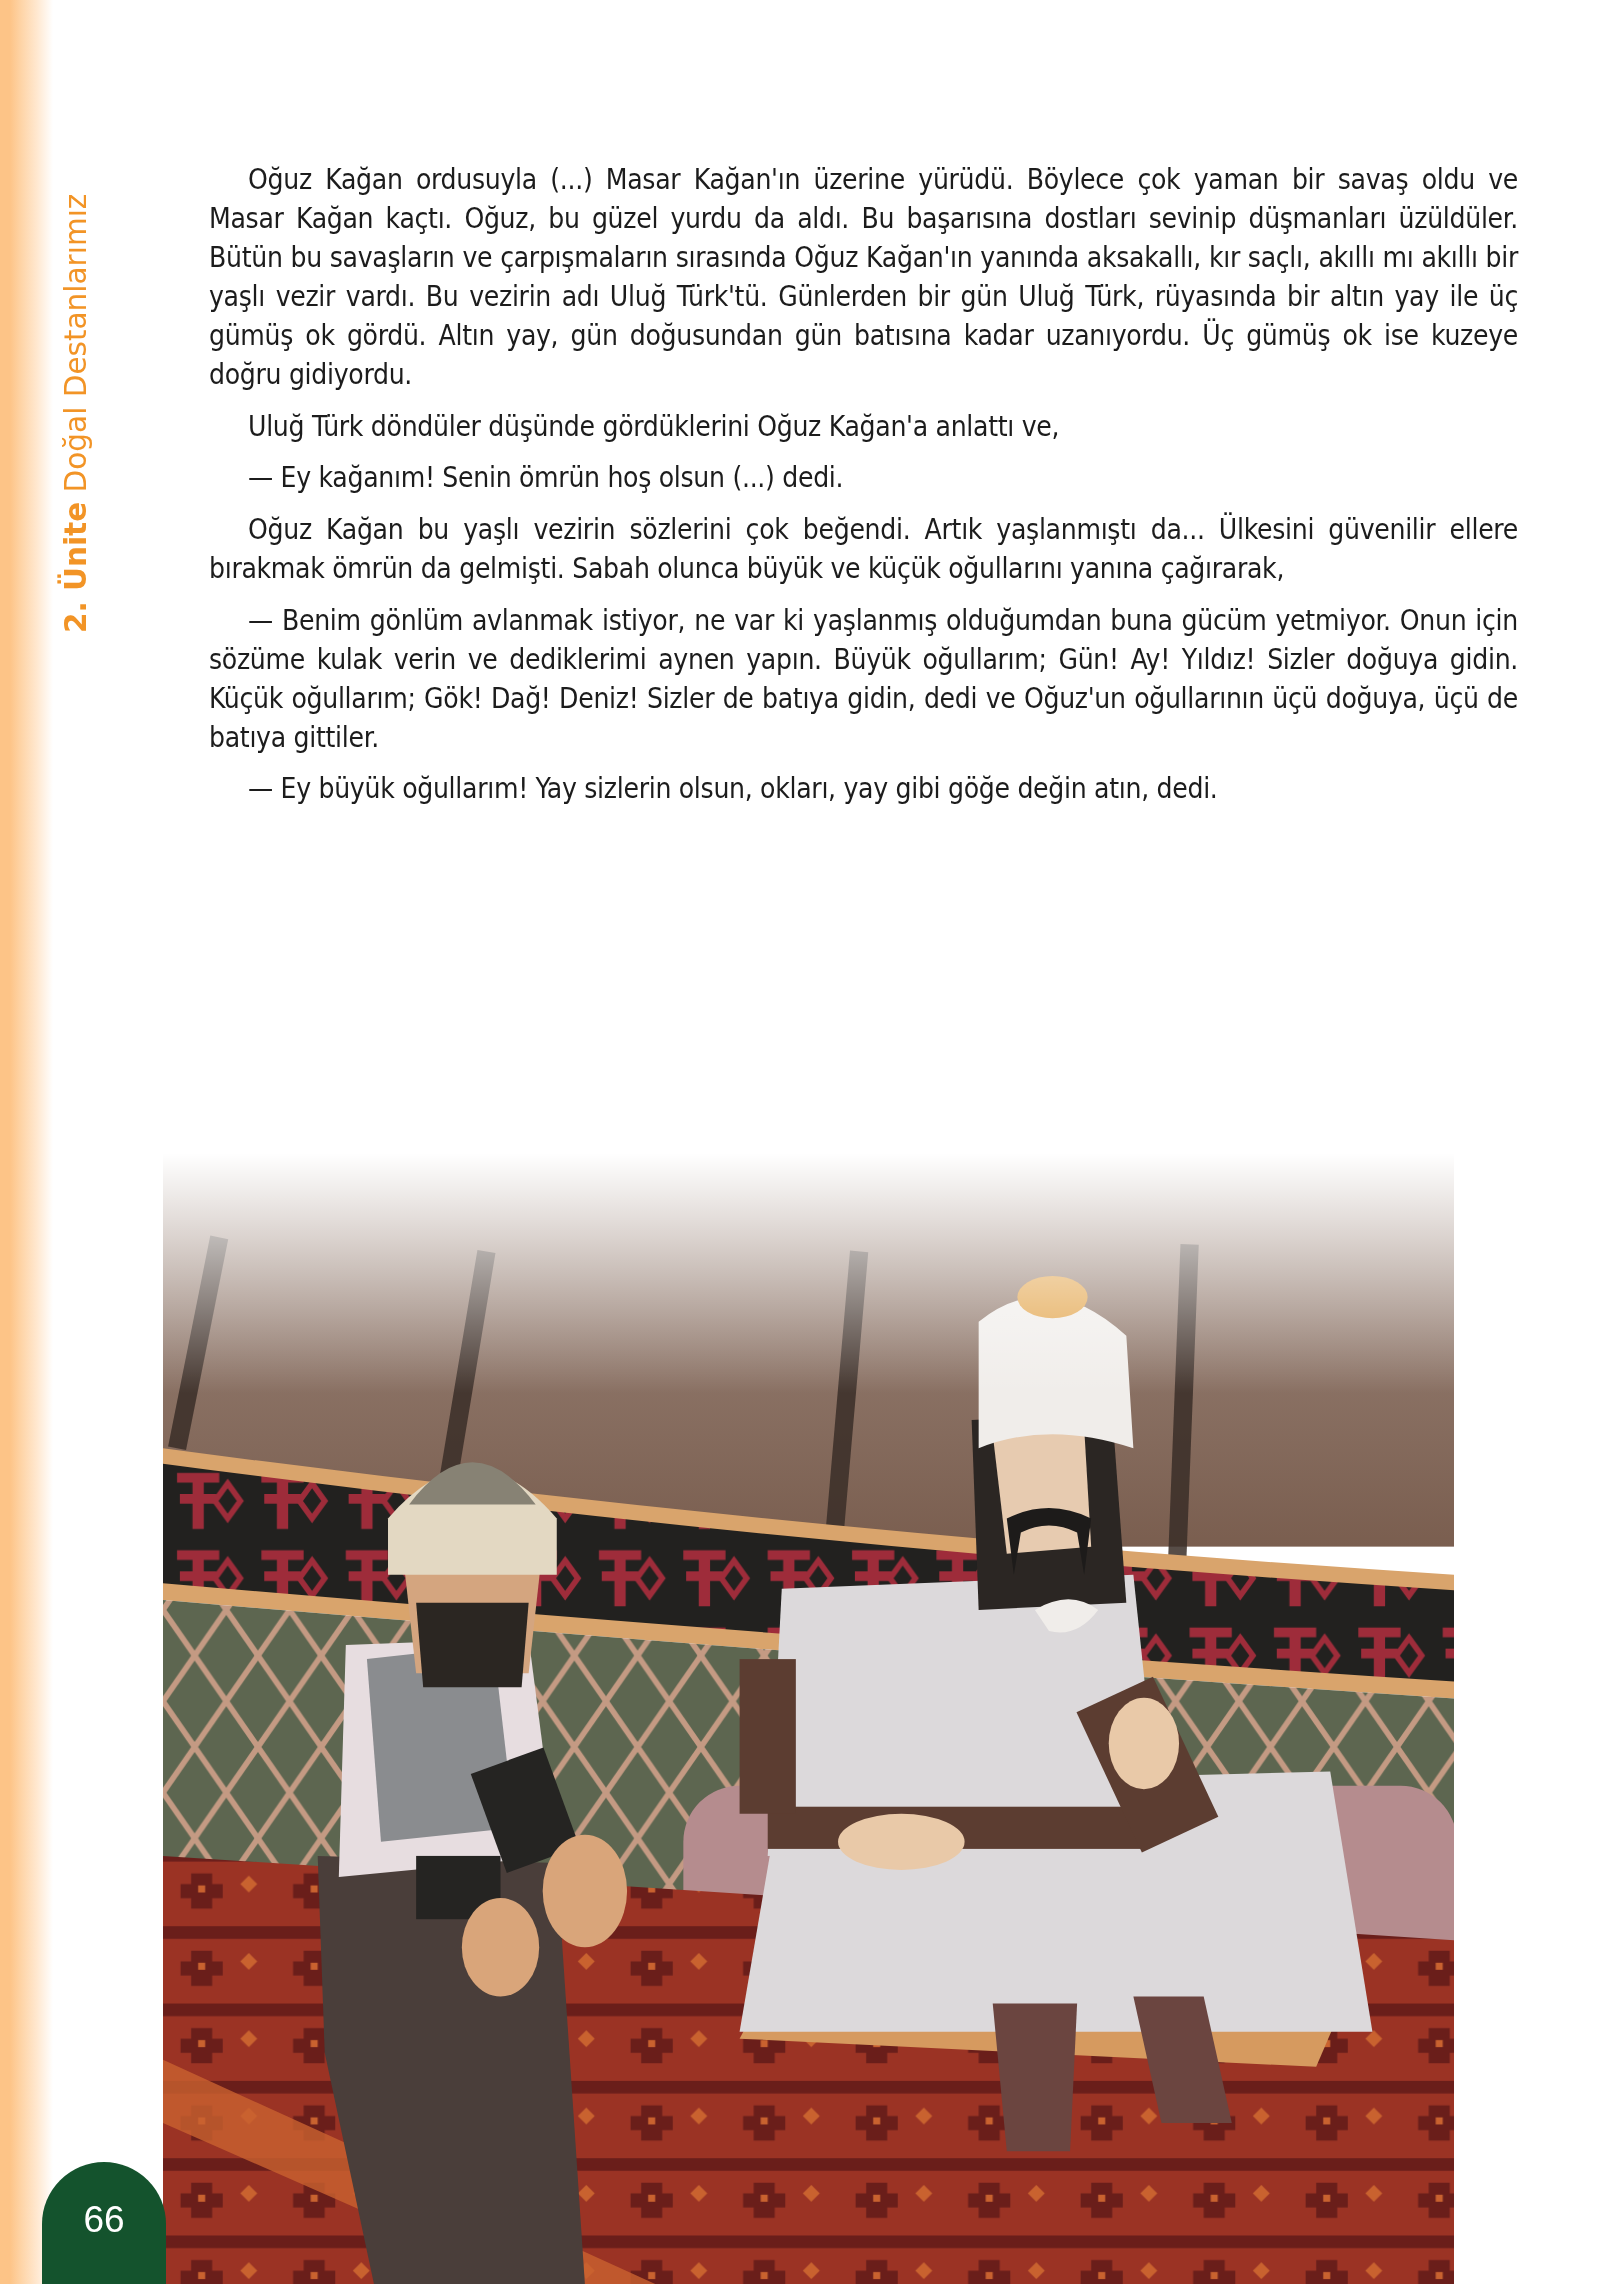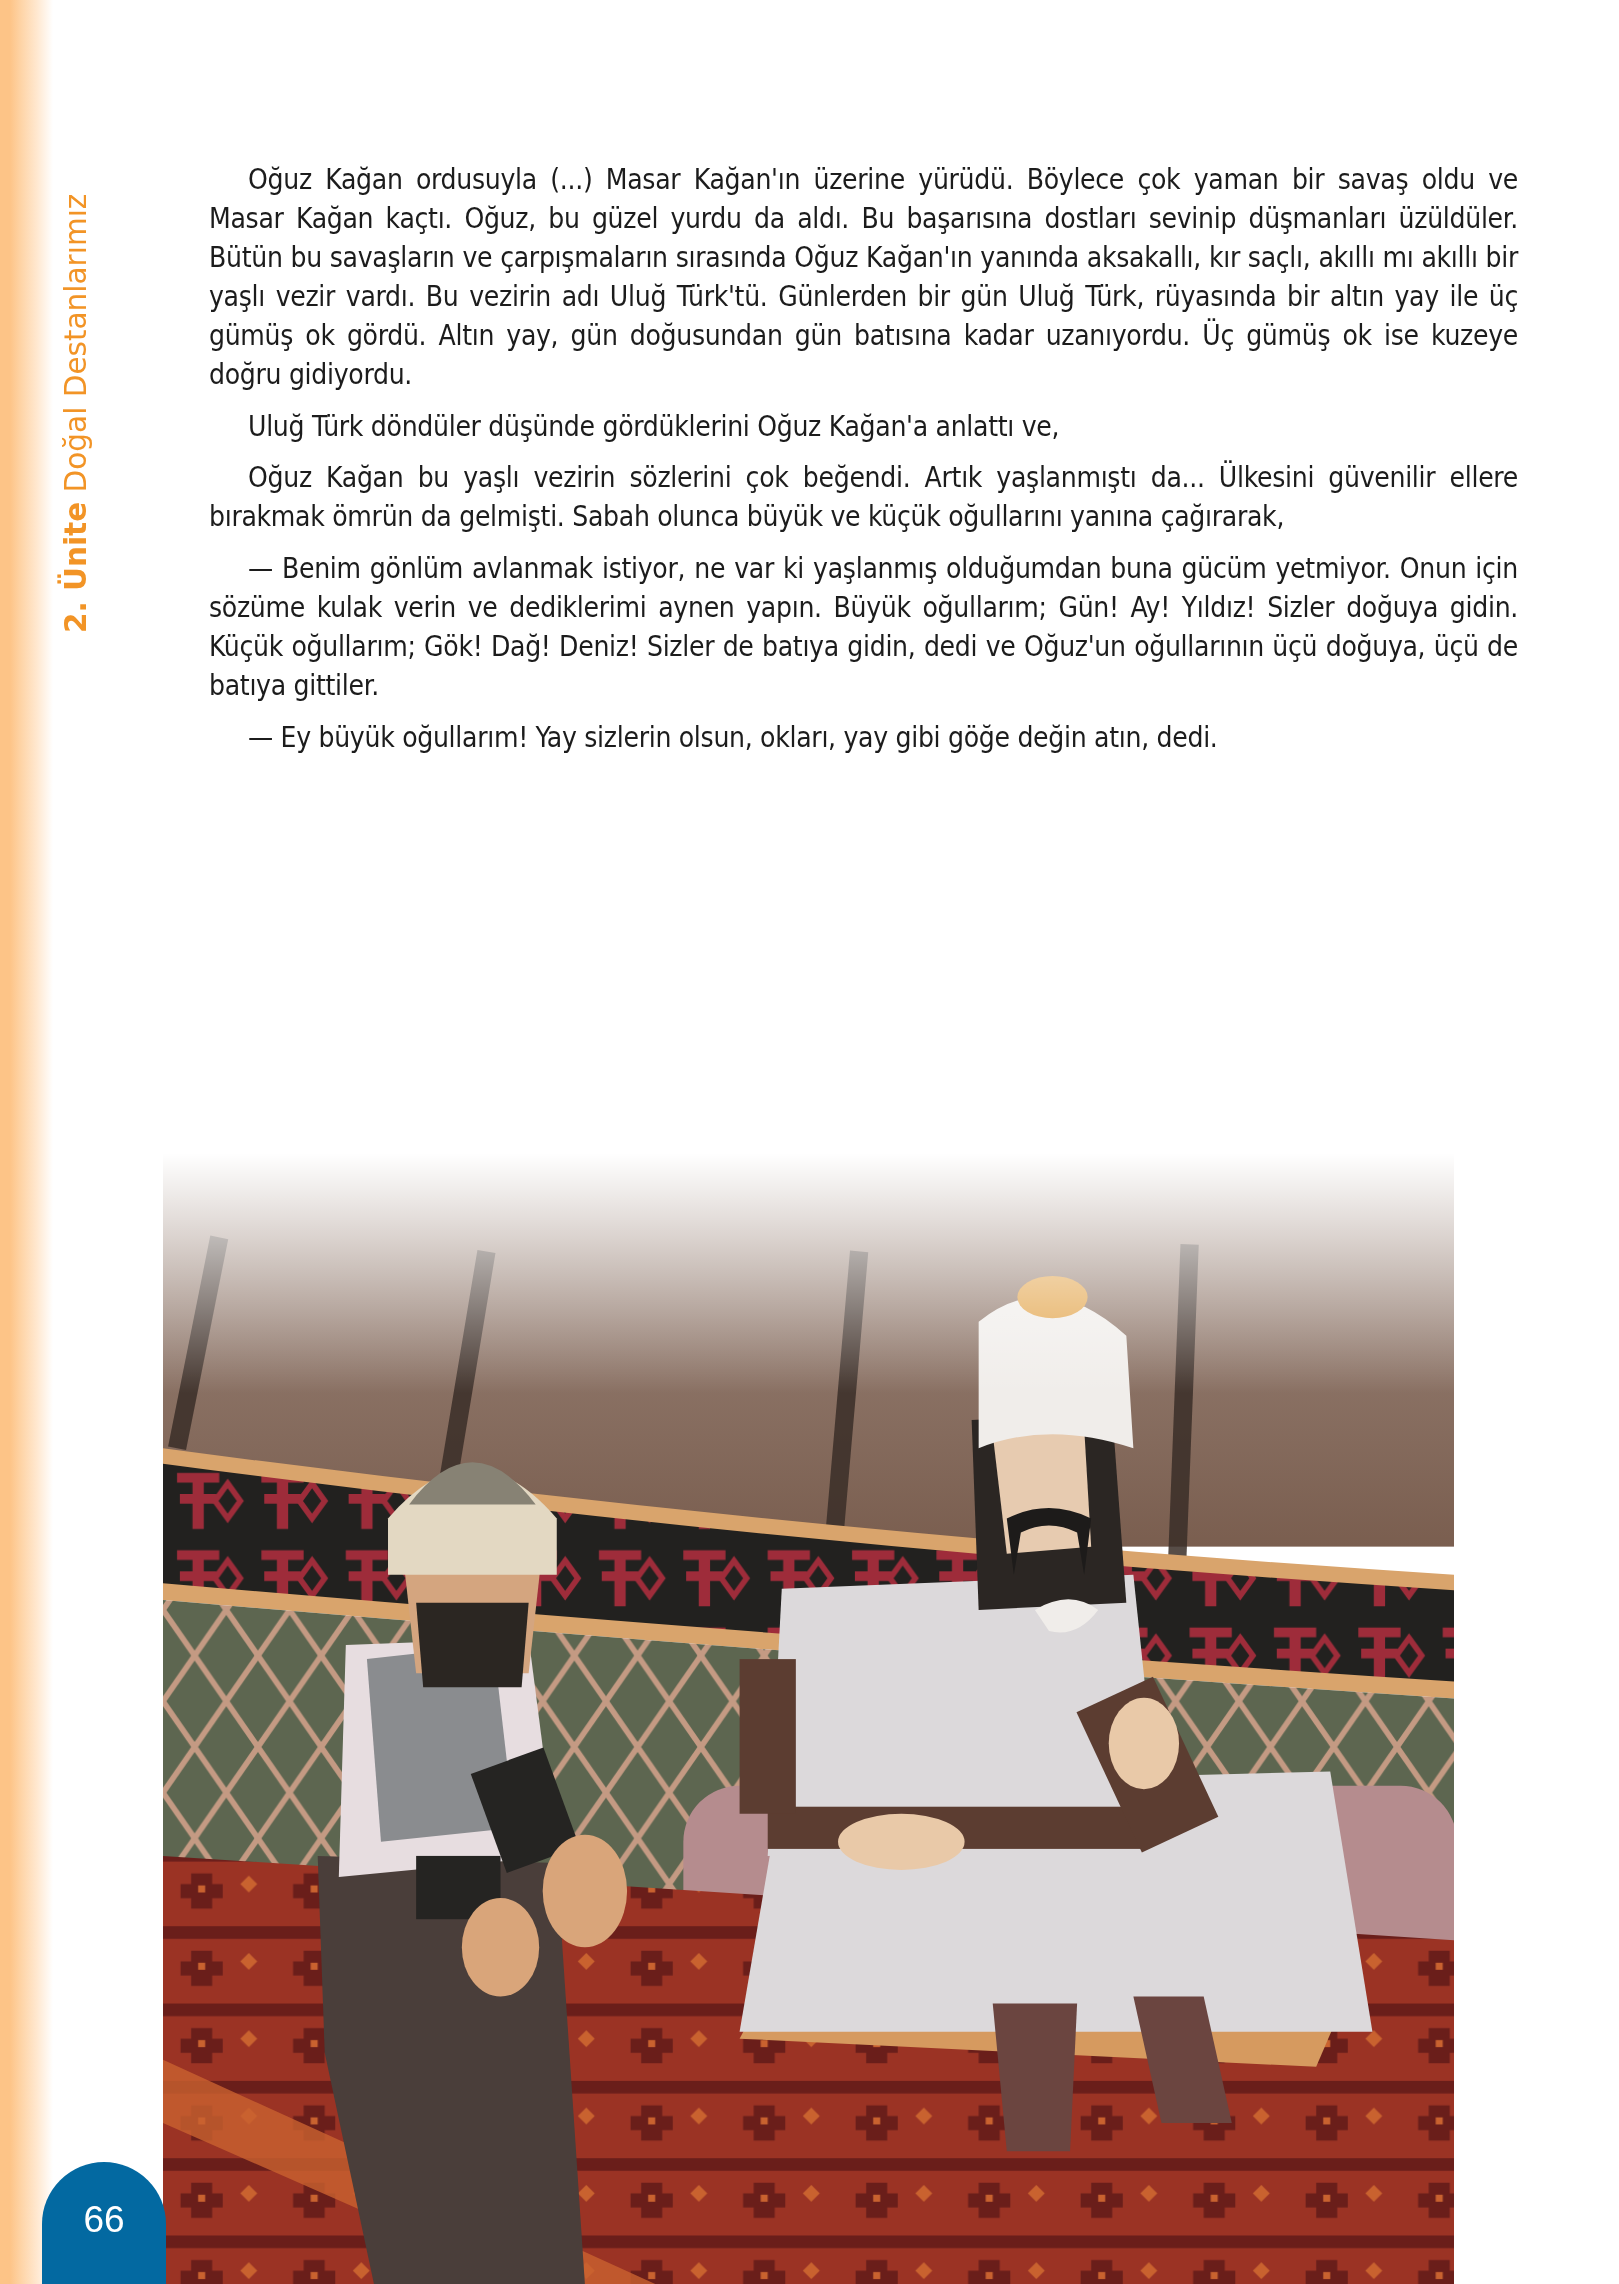--- a/index.html
+++ b/index.html
@@ -10,38 +10,39 @@
   .unit-label { position:absolute; left:62px; top:633px; transform-origin:0 0; transform:rotate(-90deg);
     white-space:nowrap; color:#f29426; font-size:29.5px; line-height:1; font-family:"DejaVu Sans", sans-serif; }
   .unit-label .num { font-weight:bold; }
   .text-body { position:absolute; left:169px; top:160px; width:1309px;
     font-family:"DejaVu Sans Condensed","DejaVu Sans", sans-serif; font-size:28px; line-height:39px;
     color:#1c1c1c; text-align:justify; letter-spacing:-0.3px;margin-left:40px; }
   .text-body p { margin:0 0 12.7px 0; text-indent:39px; }
   .text-body p.dialog { text-indent:39px; }
   .illustration { position:absolute; left:163px; top:1153px; width:1291px; height:1131px; overflow:hidden; }
   .illustration svg { display:block; width:100%; height:100%; }
-  .page-tab { position:absolute; left:42px; top:2162px; width:124px; height:122px; background:#0369a1;
+  .page-tab { position:absolute; left:42px; top:2162px; width:124px; height:122px; background:#14532d;
     border-radius:62px 62px 0 0; }
   .page-number { position:absolute; left:0; right:0; top:37px; text-align:center; color:#ffffff;
     font-size:37px; font-family:"Liberation Sans", sans-serif; }
 </style>
 </head>
 <body>
 
 <div class="side-strip"></div>
 
 <div class="unit-label">
   <span class="num">2. Ünite</span>
   <span>Doğal Destanlarımız</span>
 </div>
 
 <div class="text-body">
   <p>Oğuz Kağan ordusuyla (...) Masar Kağan'ın üzerine yürüdü. Böylece çok yaman bir savaş oldu ve Masar Kağan kaçtı. Oğuz, bu güzel yurdu da aldı. Bu başarısına dostları sevinip düşmanları üzüldüler. Bütün bu savaşların ve çarpışmaların sırasında Oğuz Kağan'ın yanında aksakallı, kır saçlı, akıllı mı akıllı bir yaşlı vezir vardı. Bu vezirin adı Uluğ Türk'tü. Günlerden bir gün Uluğ Türk, rüyasında bir altın yay ile üç gümüş ok gördü. Altın yay, gün doğusundan gün batısına kadar uzanıyordu. Üç gümüş ok ise kuzeye doğru gidiyordu.</p>
   <p>Uluğ Türk döndüler düşünde gördüklerini Oğuz Kağan'a anlattı ve,</p>
+  <p class="dialog">— Ey kağanım! Senin ömrün hoş olsun (...)  dedi.</p>
   <p>Oğuz Kağan bu yaşlı vezirin sözlerini çok beğendi. Artık yaşlanmıştı da... Ülkesini güvenilir ellere bırakmak ömrün da gelmişti. Sabah olunca büyük ve küçük oğullarını yanına çağırarak,</p>
   <p class="dialog">— Benim gönlüm avlanmak istiyor, ne var ki yaşlanmış olduğumdan buna gücüm yetmiyor. Onun için sözüme kulak verin ve dediklerimi aynen yapın. Büyük oğullarım; Gün! Ay! Yıldız! Sizler doğuya gidin. Küçük oğullarım; Gök! Dağ! Deniz! Sizler de batıya gidin, dedi ve Oğuz'un oğullarının üçü doğuya, üçü de batıya gittiler.</p>
   <p class="dialog">— Ey büyük oğullarım! Yay sizlerin olsun, okları, yay gibi göğe değin atın, dedi.</p>
 </div>
 
 <div class="illustration">
   <svg viewBox="0 0 1836 1609" preserveAspectRatio="none">
     <defs>
       <linearGradient id="fadeTop" x1="0" y1="0" x2="0" y2="1">
         <stop offset="0" stop-color="#ffffff" stop-opacity="1"></stop>

